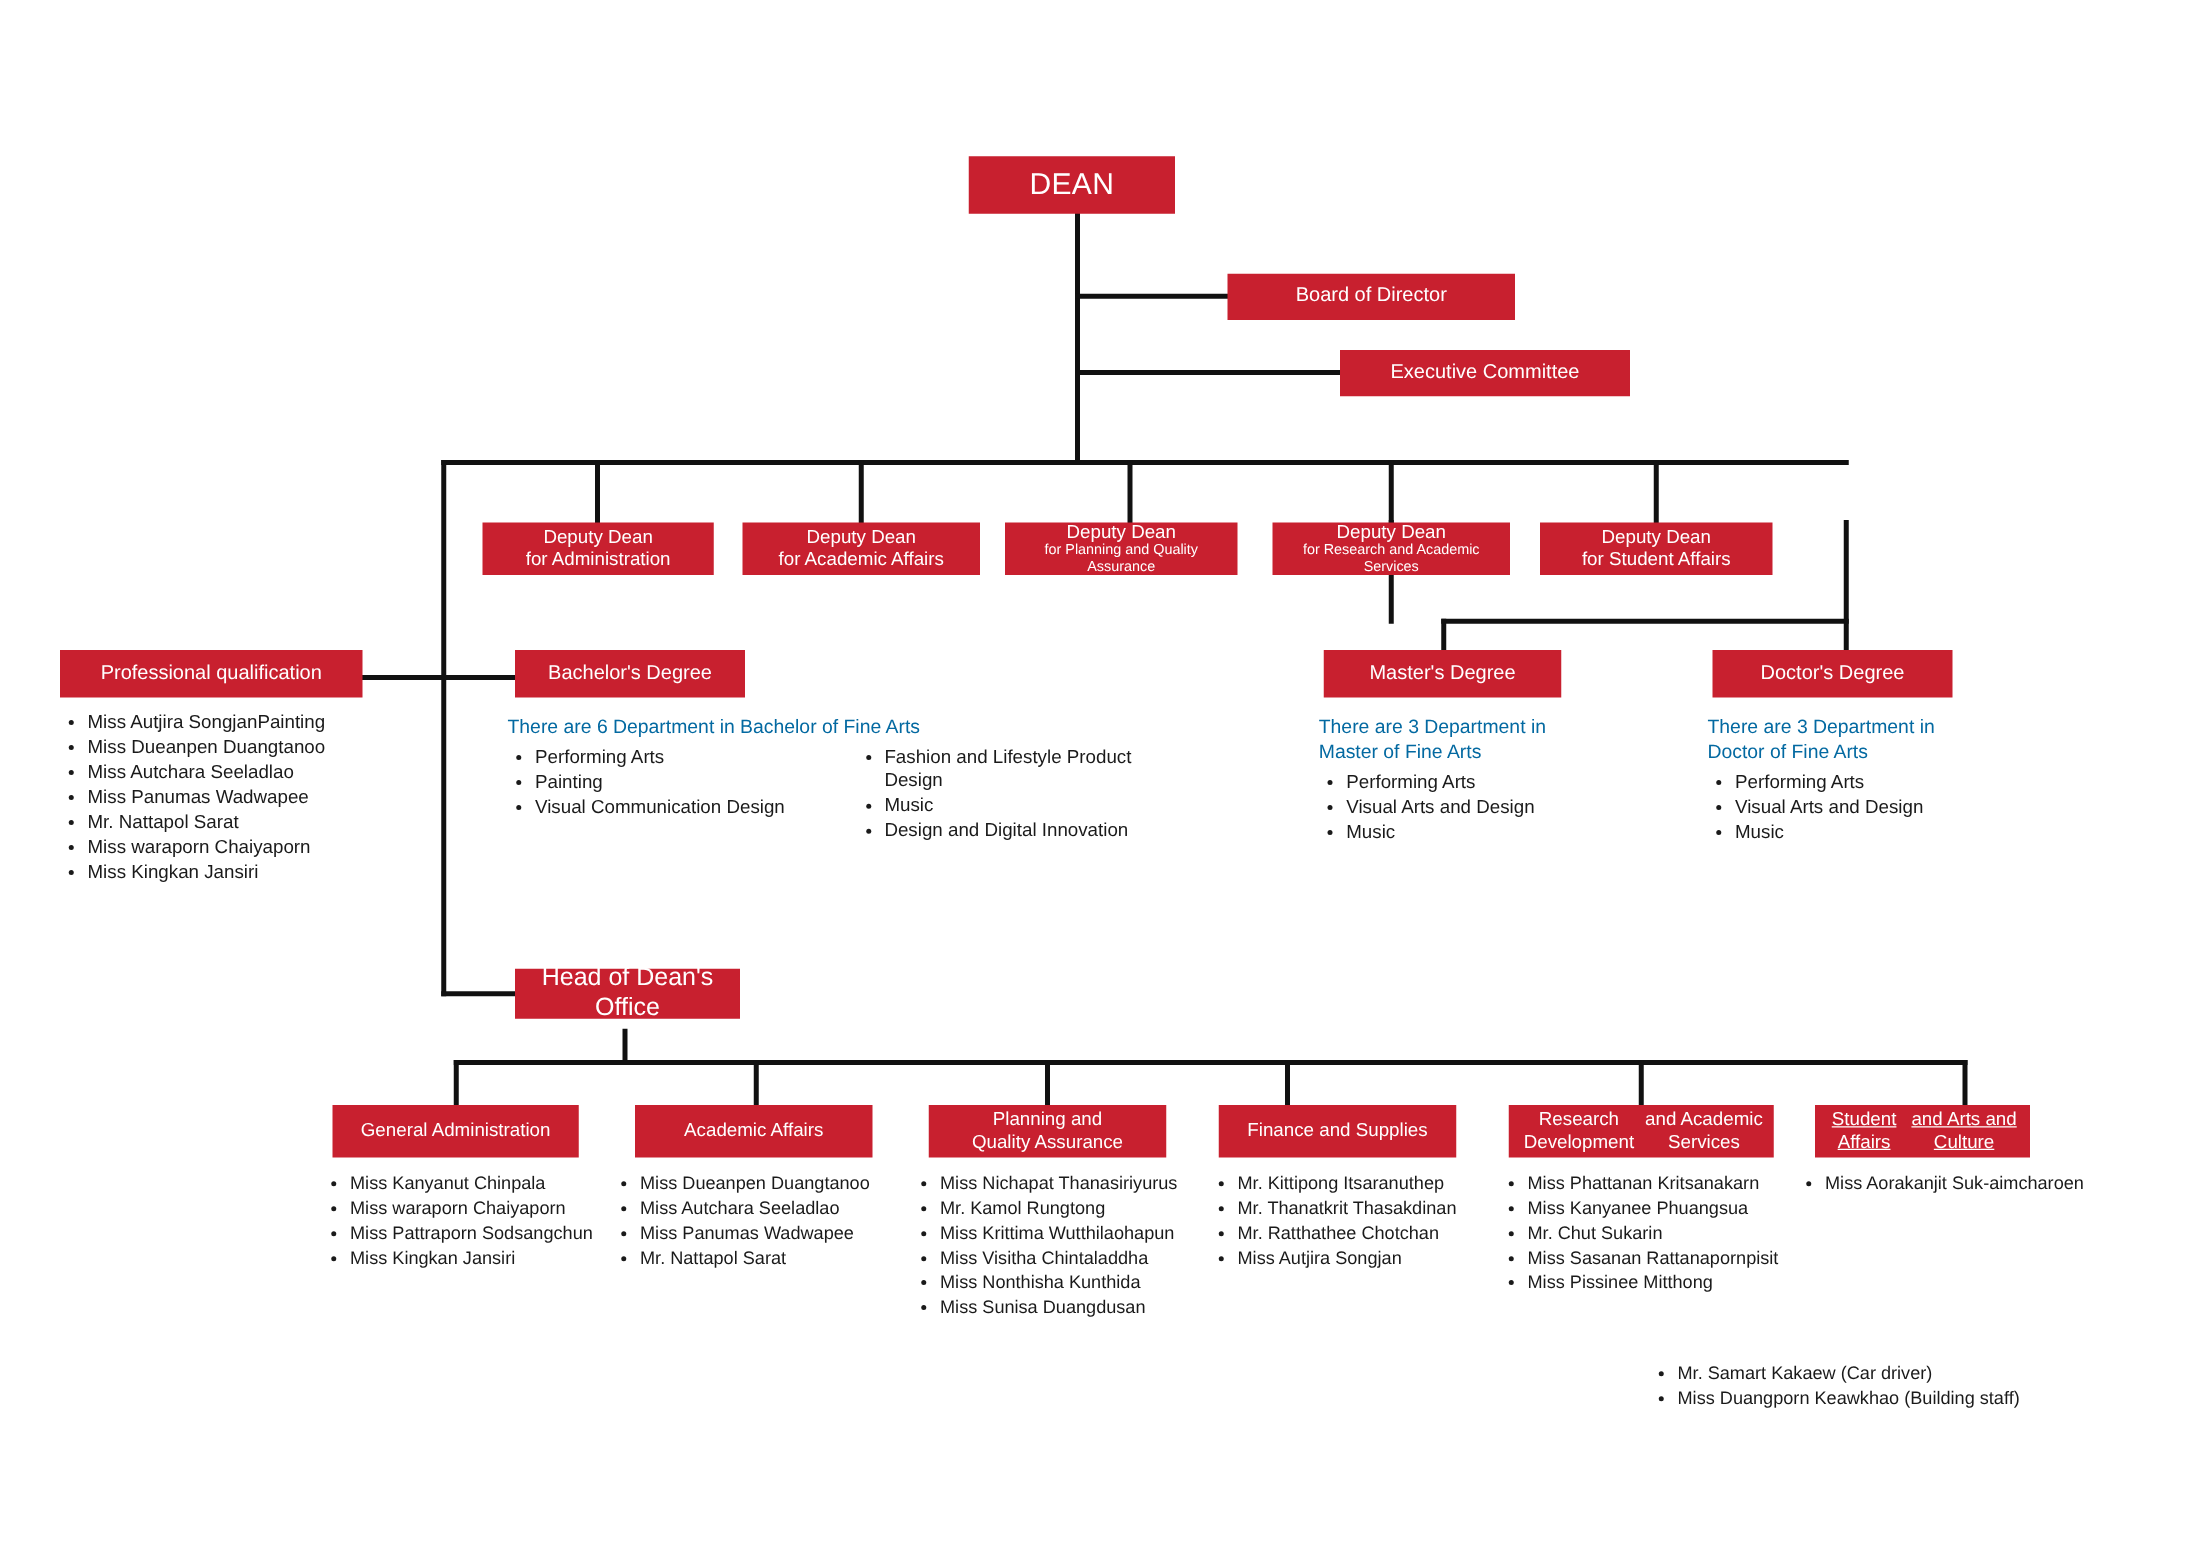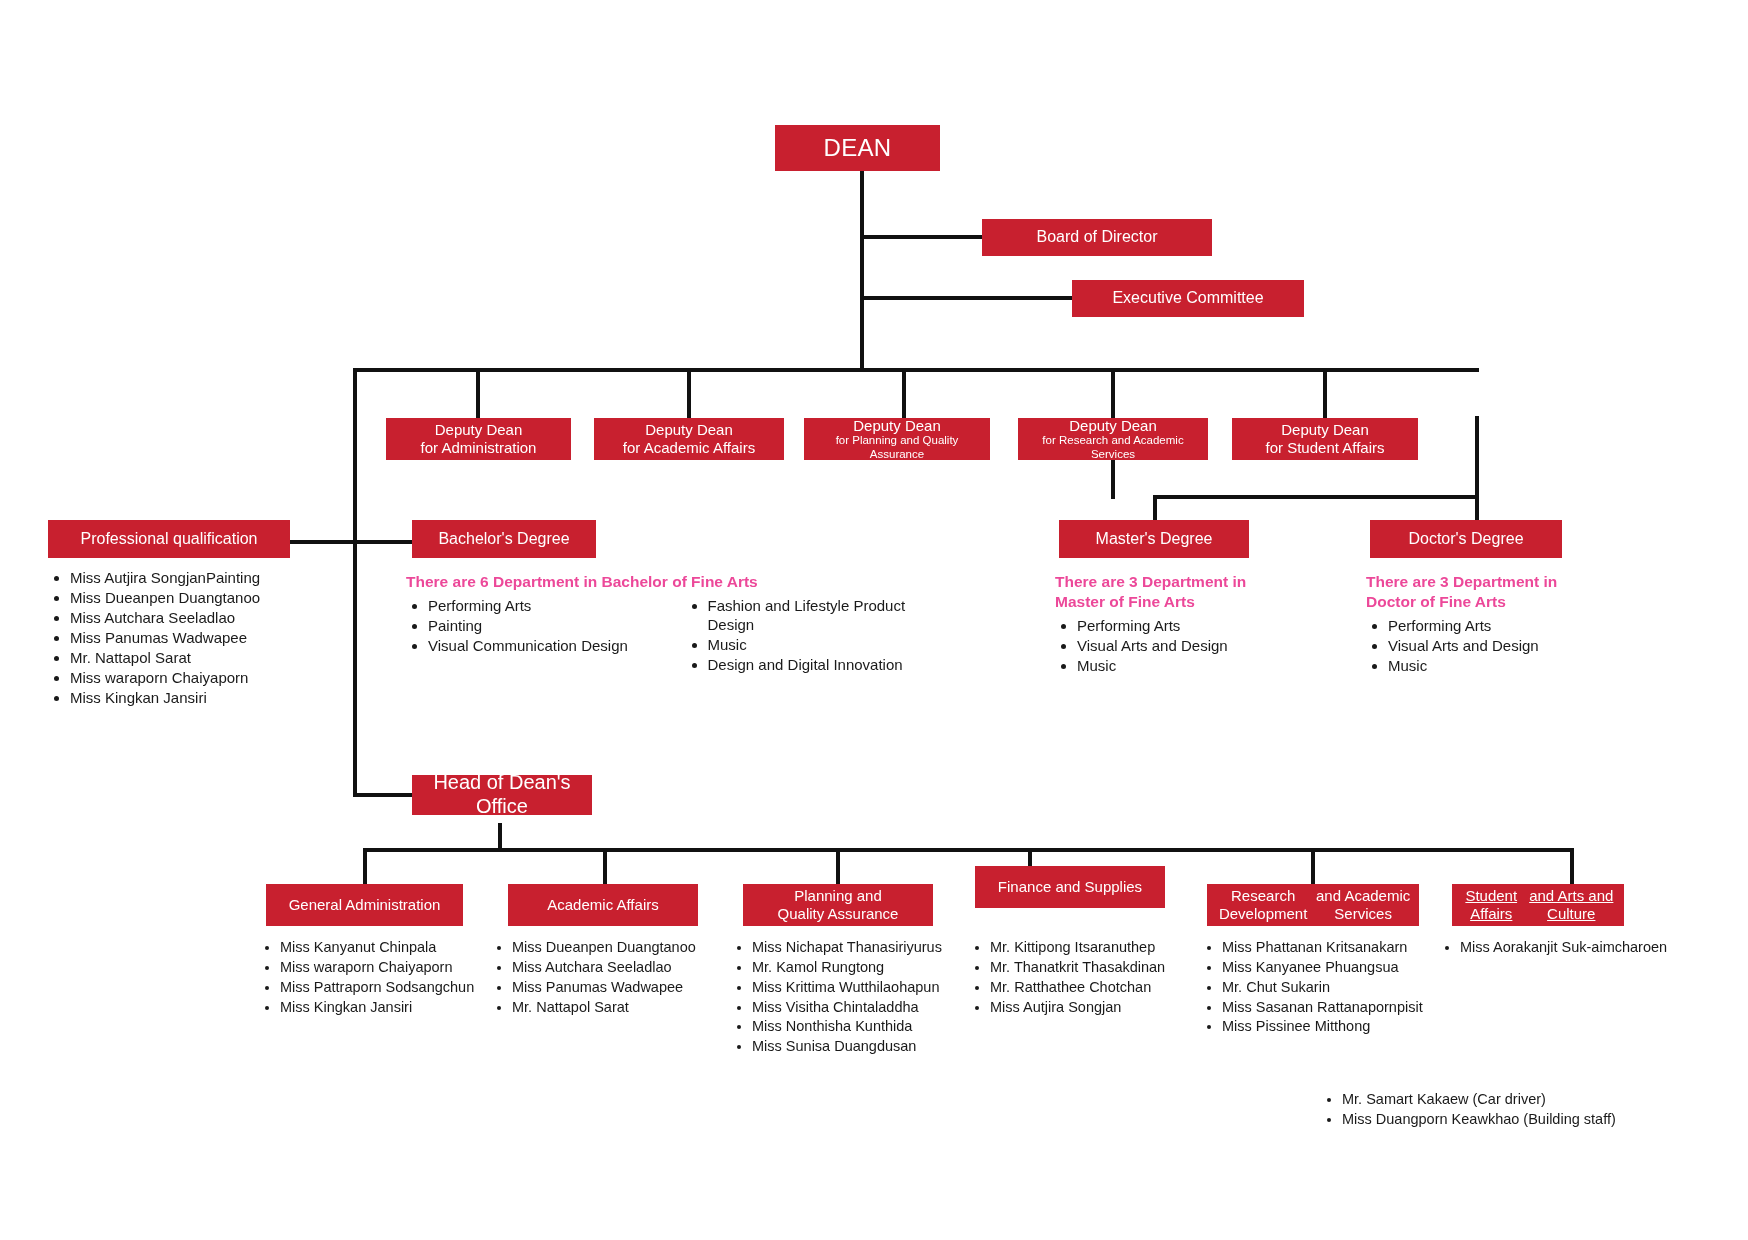--- a/index.html
+++ b/index.html
@@ -64,25 +64,25 @@
   }
   .node .two-line {
     display: block;
   }
   .panel {
     position: absolute;
     box-sizing: border-box;
     z-index: 2;
   }
   .panel-heading {
-    font-weight: bold;
+    font-weight: normal;
     font-size: 15.5px;
     line-height: 1.28;
     margin: 0 0 4px 0;
-    color: #ec4899;
+    color: #0369a1;
   }
   ul.bul {
     margin: 0;
     padding: 0 0 0 22px;
     list-style-type: disc;
   }
   ul.bul li {
     font-size: 15px;
     line-height: 1.27;
     margin: 0 0 1px 0;
@@ -256,21 +256,21 @@
 
   <div class="node unit" style="left:508px; top:884px; width:190px; height:42px; flex-direction:column;">
     <span class="two-line">Academic Affairs</span>
   </div>
 
   <div class="node unit" style="left:743px; top:884px; width:190px; height:42px; flex-direction:column;">
     <span class="two-line">Planning and</span>
     <span class="two-line">Quality Assurance</span>
   </div>
 
-  <div class="node unit" style="left:975px; top:866px; width:190px; height:42px; flex-direction:column;">
+  <div class="node unit" style="left:975px; top:884px; width:190px; height:42px; flex-direction:column;">
     <span class="two-line">Finance and Supplies</span>
   </div>
 
   <div class="node unit" style="left:1207px; top:884px; width:212px; height:42px; flex-direction:row;">
     <span class="two-line">Research Development</span>
     <span class="two-line">and Academic Services</span>
   </div>
 
   <div class="node unit" style="left:1452px; top:884px; width:172px; height:42px; flex-direction:row;text-decoration:underline;">
     <span class="two-line">Student Affairs</span>

